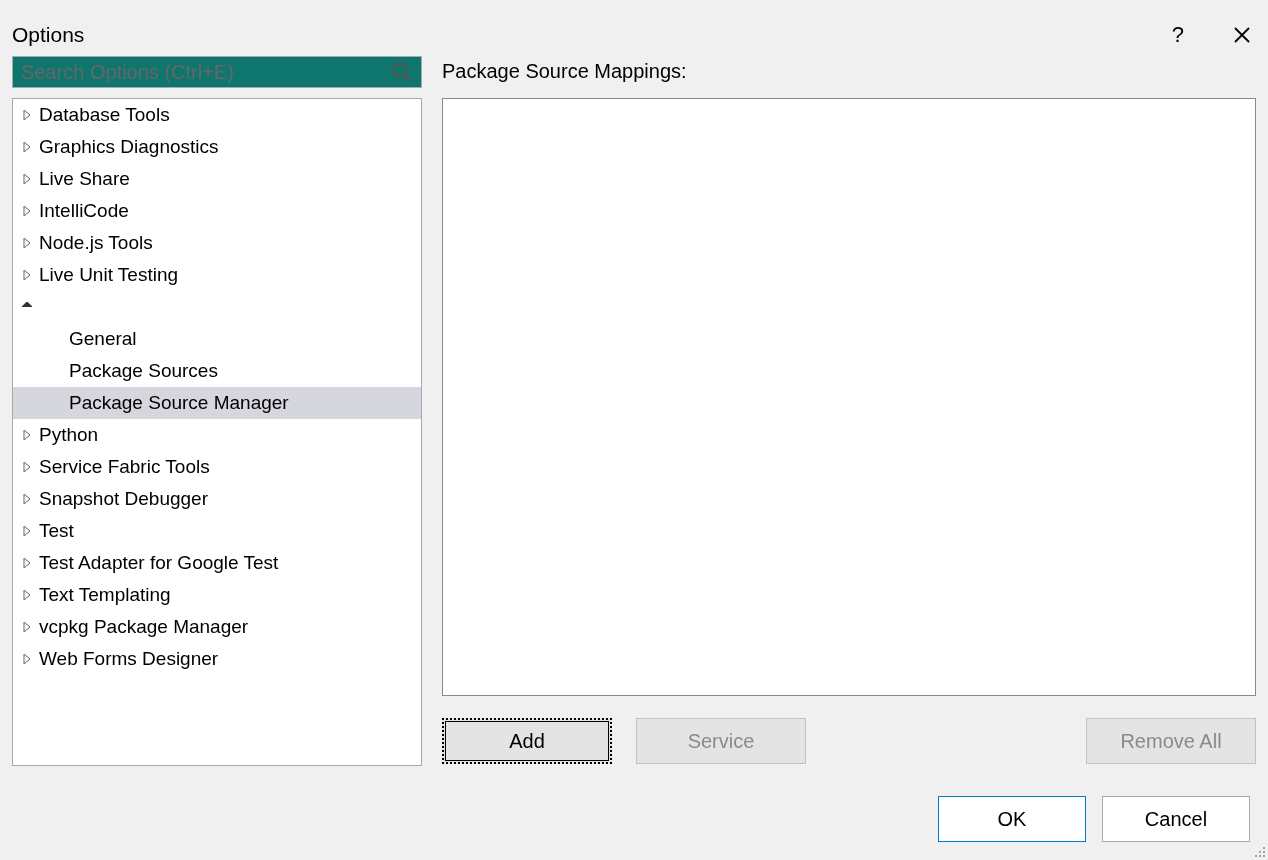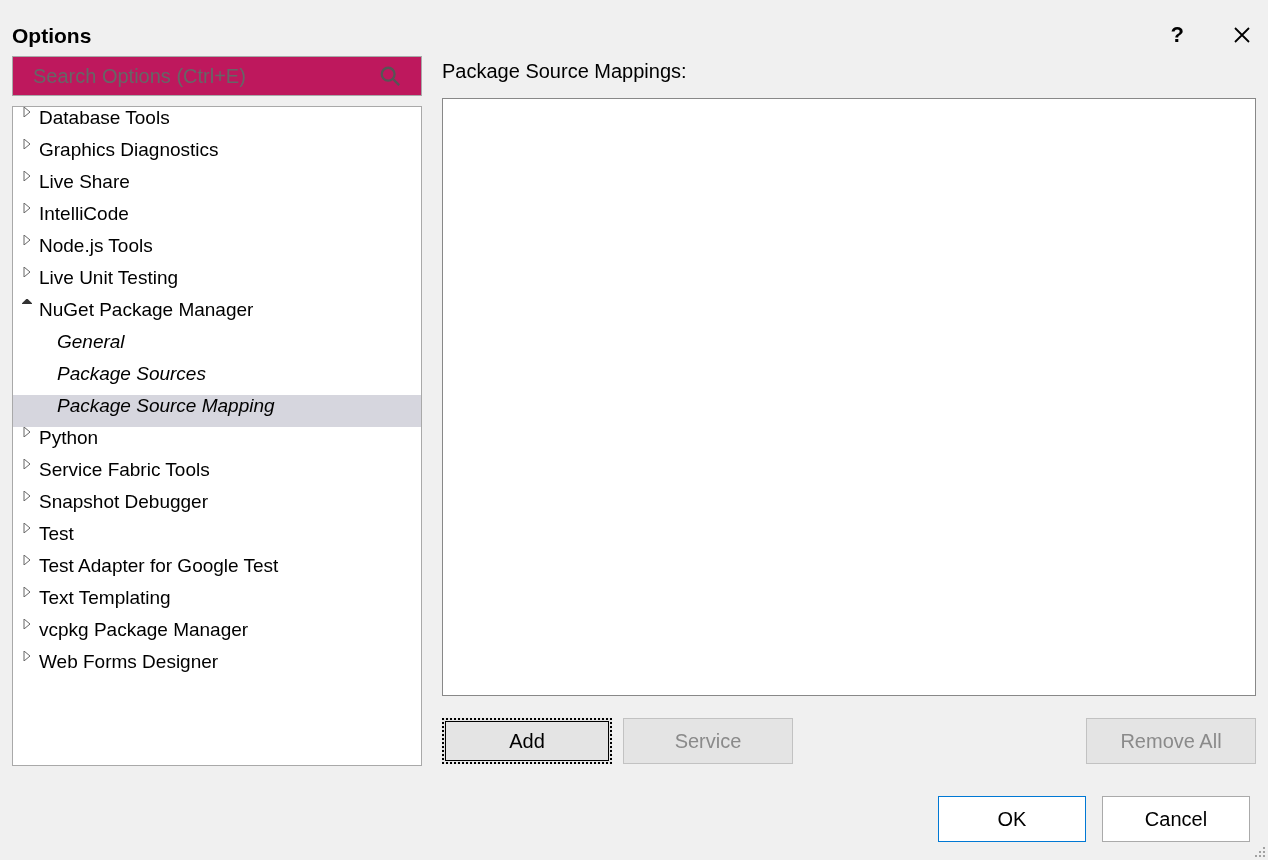--- a/index.html
+++ b/index.html
@@ -8,23 +8,23 @@
 .dialog {
   width: 1268px;
   height: 860px;
   background: #f0f0f0;
   display: flex;
   flex-direction: column;
 }
 
 .titlebar {
   display: flex;
+  align-items: center;
   padding: 24px 16px 10px 12px;
   height: 56px;
-  font-weight: bold;
 }
 .titlebar-title { font-size: 21px; color: #000; flex: 1; }
 .titlebar-controls { display: flex; gap: 48px; align-items: center; }
 .titlebar-controls span { font-size: 22px; cursor: pointer; }
 .close-x svg { width: 20px; height: 20px; display: block; }
 
 .body-area {
   flex: 1;
   display: flex;
   padding: 0 12px;
@@ -33,25 +33,25 @@
 }
 
 .left-pane {
   width: 410px;
   display: flex;
   flex-direction: column;
 }
 
 .search-wrap {
   border: 1px solid #a9a9a9;
-  background: #be185d;
-  height: 40px;
-  display: flex;
-  align-items: center;
-  padding: 0 20px;
+  background: #0f766e;
+  height: 32px;
+  display: flex;
+  align-items: center;
+  padding: 0 8px;
   margin-bottom: 10px;
 }
 .search-wrap input {
   flex: 1;
   border: none;
   outline: none;
   font-size: 20px;
   color: #000;
   background: transparent;
 }
@@ -68,37 +68,37 @@
 .tree-scroll {
   height: 100%;
   overflow-y: auto;
 }
 .tree-scroll::-webkit-scrollbar { width: 24px; }
 .tree-scroll::-webkit-scrollbar-track { background: #f0f0f0; }
 .tree-scroll::-webkit-scrollbar-thumb { background: #858585; }
 
 .tree-item {
   display: flex;
-  align-items: flex-start;
+  align-items: center;
   height: 32px;
   padding-left: 6px;
   font-size: 19px;
   color: #000;
   cursor: pointer;
   white-space: nowrap;
 }
 .tree-item .arrow {
   width: 16px;
   display: inline-flex;
   align-items: center;
   justify-content: center;
   margin-right: 4px;
 }
 .tree-item .arrow svg { width: 10px; height: 10px; display: block; }
-.tree-child { padding-left: 44px; font-style: italic; }
+.tree-child { padding-left: 56px; }
 .tree-item.selected { background: #d6d6de; }
 
 .right-pane {
   flex: 1;
   display: flex;
   flex-direction: column;
 }
 
 .section-title {
   font-size: 20px;
@@ -109,21 +109,21 @@
 }
 
 .list-box {
   flex: 1;
   border: 1px solid #888;
   background: #fff;
 }
 
 .button-row {
   display: flex;
-  gap: 11px;
+  gap: 24px;
   margin-top: 22px;
   margin-bottom: 2px;
 }
 .spacer { flex: 1; }
 
 .btn {
   min-width: 170px;
   height: 46px;
   font-size: 20px;
   background: #e4e4e4;
@@ -252,30 +252,29 @@
                 </svg>
               </span>
               <span>Live Unit Testing</span>
             </div>
             <div class="tree-item">
               <span class="arrow">
                 <svg viewBox="0 0 10 10">
                   <path d="M1 1 L9 1 L1 9 Z" transform="rotate(45 5 5)" fill="#333"></path>
                 </svg>
               </span>
-              <span>NuGet Package Manager</span>
             </div>
             <div class="tree-item tree-child">
               <span>General</span>
             </div>
             <div class="tree-item tree-child">
               <span>Package Sources</span>
             </div>
             <div class="tree-item tree-child selected">
-              <span>Package Source Mapping</span>
+              <span>Package Source Manager</span>
             </div>
             <div class="tree-item">
               <span class="arrow">
                 <svg viewBox="0 0 10 10">
                   <path d="M2 0 L8 5 L2 10 Z" fill="none" stroke="#666" stroke-width="1"></path>
                 </svg>
               </span>
               <span>Python</span>
             </div>
             <div class="tree-item">

